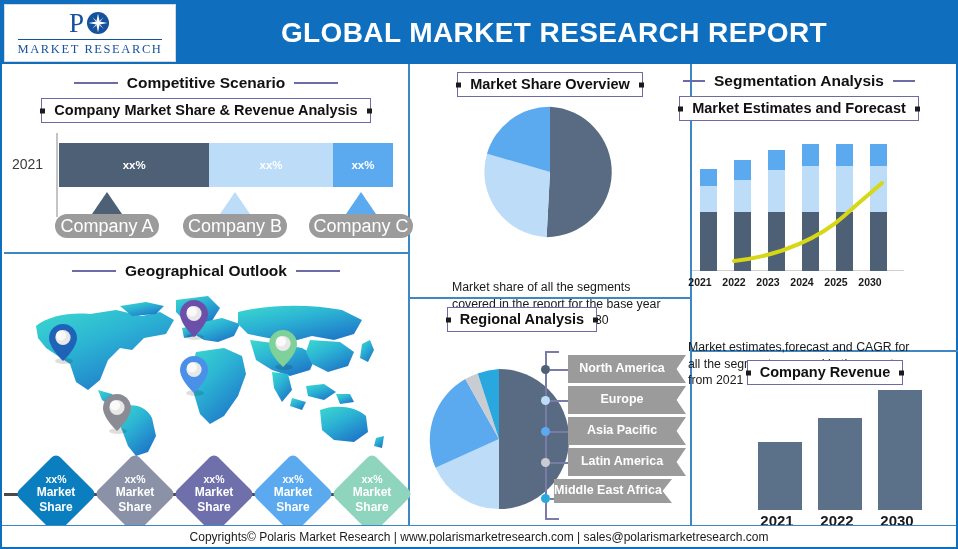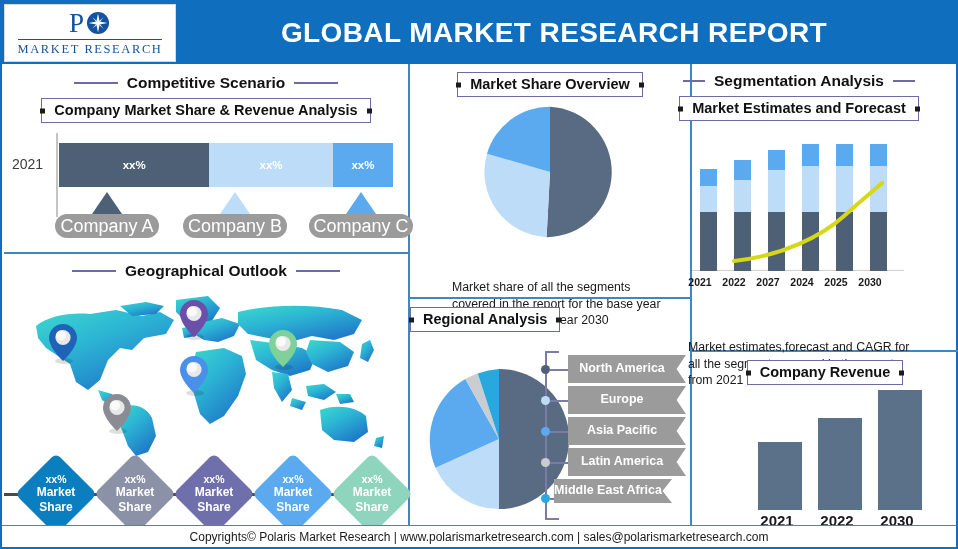--- a/index.html
+++ b/index.html
@@ -305,21 +305,21 @@
         <div class="sg-seg" style="height:59px;  background:#4E6076;"></div>
       </div>
 
       <svg style="position:absolute; left:0; top:0; pointer-events:none;" width="212" height="145" viewBox="0 0 212 145">
         <path d="M42 135 C 90 130, 130 110, 152 90 S 180 66, 190 57" fill="none" stroke="#D6D715" stroke-width="4" stroke-linecap="round"></path>
       </svg>
     </div>
 
     <div class="sg-year" style="left:18px;  top:212px; width:32px;">2021</div>
     <div class="sg-year" style="left:52px;  top:212px; width:32px;">2022</div>
-    <div class="sg-year" style="left:86px;  top:212px; width:32px;">2027</div>
+    <div class="sg-year" style="left:86px;  top:212px; width:32px;">2023</div>
     <div class="sg-year" style="left:120px; top:212px; width:32px;">2024</div>
     <div class="sg-year" style="left:154px; top:212px; width:32px;">2025</div>
     <div class="sg-year" style="left:188px; top:212px; width:32px;">2030</div>
 
     <div class="caption" style="left:22px; top:230px; width:232px;">Market estimates,forecast and CAGR for all the segments covered in the report from 2021 to 2030</div>
   </div>
 
   <div class="panel" style="left:2px; top:252px; width:404px; height:275px;">
 
     <div class="sec-title" style="position:absolute; left:0; top:8px; width:404px;">
@@ -446,21 +446,21 @@
       <div class="dia-txt" style="left:-5px; top:9px;">
         <div>xx%</div>
         <div style="font-size:12px;">Market</div>
         <div style="font-size:12px;">Share</div>
       </div>
     </div>
   </div>
 
   <div class="panel" style="left:408px; top:297px; width:280px; height:230px;">
 
-    <div style="position:absolute; left:0; top:8px; width:224px; border-radius:10px;">
+    <div style="position:absolute; left:0; top:8px; width:224px; text-align:center;border-radius:10px;">
       <span class="bracket">Regional Analysis</span>
     </div>
 
     <svg style="position:absolute; left:16px; top:67px;" width="146" height="146" viewBox="0 0 100 100">
 
       <path d="M50 50 L50 2 A48 48 0 0 1 50 98 Z" fill="#596B82"></path>
 
       <path d="M50 50 L50 98 A48 48 0 0 1 6.52 69.74 Z" fill="#BCDCF8"></path>
 
       <path d="M50 50 L6.52 69.74 A48 48 0 0 1 26.92 8.93 Z" fill="#5BAAEF"></path>

